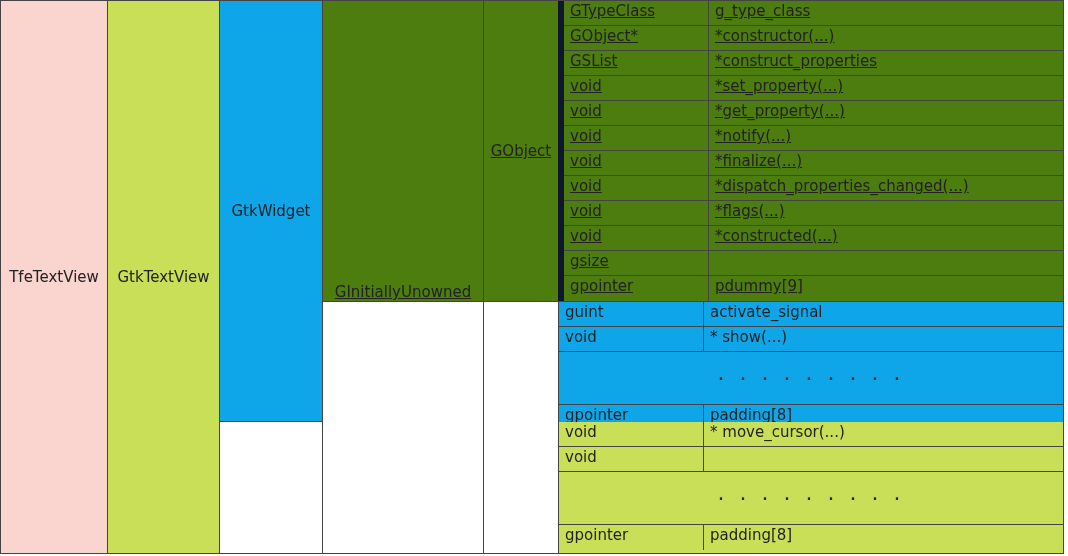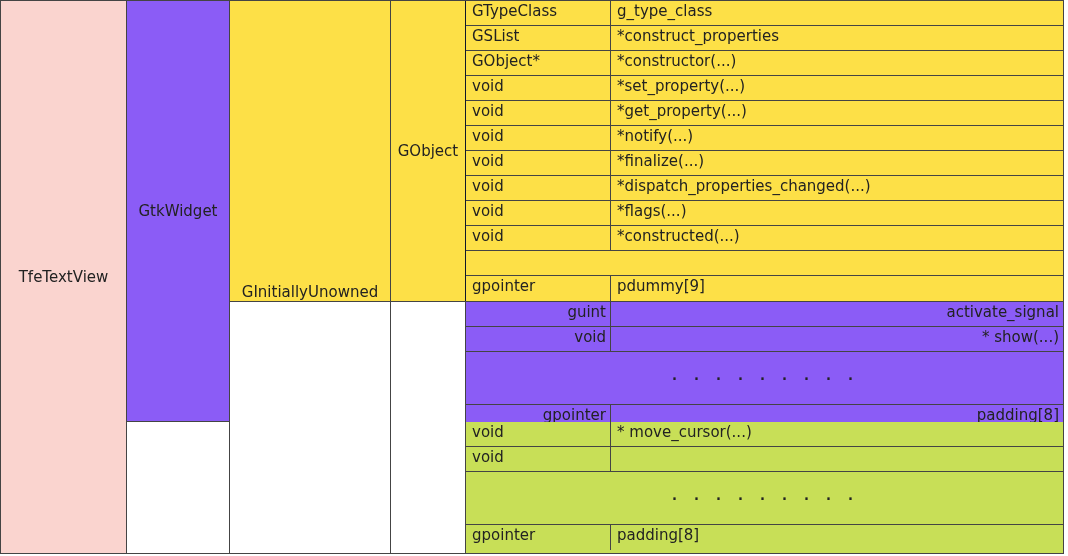--- a/index.html
+++ b/index.html
@@ -28,46 +28,46 @@
 
   
   .col-pink, .col-green1 {
     flex: 0 0 auto;
     display: flex;
     align-items: center;
     justify-content: center;
     box-sizing: border-box;
     border-right: 1px solid #444;
   }
-  .col-pink   { width: 126px; }
+  .col-pink   { width: 107px; }
   .col-green1 { width: 112px; }
 
   .col-rest { flex: 1 1 auto; display: flex; flex-direction: column; }
 
   .pink  { background: #fad4cf; }
   .green { background: #c8df57; }
-  .blue1 { background: #8b5cf6; text-align: right; }   
-  .blue2 { background: #fde047; }   
+  .blue1 { background: #0ea5e9; }   
+  .blue2 { background: #4d7c0f; text-decoration: underline; }   
   .white { background: #fff; }
 
   
   .row-widget   { height: 420px; display: flex; border-bottom: 1px solid #444; }
   .row-greenext { flex: 1 1 auto; display: flex; }
 
   .cell-widget-label {
     width: 102px;
     border-right: 1px solid #444;
     display:flex; align-items:center; justify-content:center;
   }
   .subcol { display:flex; flex-direction:column; flex:1 1 auto; }
   .row-initially { height: 300px; display:flex; border-bottom: 1px solid #444; }
   .row-widget-extra { flex:1 1 auto; display:flex; }
 
   .cell-iu-label { width: 160px; border-right:1px solid #444; display:flex; align-items:flex-end; justify-content:center; }
-  .cell-go-label { width: 74px; border-right:1px solid #0f172a; display:flex; align-items:center; justify-content:center;}
+  .cell-go-label { width: 74px; border-right:6px solid #0f172a; display:flex; align-items:center; justify-content:center;}
   .members { flex:1 1 auto; display:flex; flex-direction:column; }
 
   .memrow {
     display:flex;
     height: 25px;
     box-sizing: border-box;
     border-bottom: 1px solid #444;
   }
   .memrow:last-child { border-bottom: none; }
   .memrow .t { width: 145px; padding: 1px 4px 4px 6px; border-right:1px solid #444; box-sizing:border-box; white-space:nowrap; }
@@ -90,20 +90,23 @@
 </head>
 <body>
 
 <div class="stage">
   <div class="outer">
 
     <div class="col-pink pink">
       <span>TfeTextView</span>
     </div>
 
+    <div class="col-green1 green">
+      <span>GtkTextView</span>
+    </div>
 
     <div class="col-rest">
 
       <div class="row-widget">
         <div class="cell-widget-label blue1">
           <span>GtkWidget</span>
         </div>
 
         <div class="subcol">
 
@@ -113,28 +116,28 @@
             </div>
             <div class="cell-go-label blue2">
               <span>GObject</span>
             </div>
             <div class="members blue2">
               <div class="memrow">
                 <div class="t">GTypeClass</div>
                 <div class="n">g_type_class</div>
               </div>
               <div class="memrow">
+                <div class="t">GObject*</div>
+                <div class="n">*constructor(...)</div>
+              </div>
+              <div class="memrow">
                 <div class="t">GSList</div>
                 <div class="n">*construct_properties</div>
               </div>
               <div class="memrow">
-                <div class="t">GObject*</div>
-                <div class="n">*constructor(...)</div>
-              </div>
-              <div class="memrow">
                 <div class="t">void</div>
                 <div class="n">*set_property(...)</div>
               </div>
               <div class="memrow">
                 <div class="t">void</div>
                 <div class="n">*get_property(...)</div>
               </div>
               <div class="memrow">
                 <div class="t">void</div>
                 <div class="n">*notify(...)</div>
@@ -149,20 +152,21 @@
               </div>
               <div class="memrow">
                 <div class="t">void</div>
                 <div class="n">*flags(...)</div>
               </div>
               <div class="memrow">
                 <div class="t">void</div>
                 <div class="n">*constructed(...)</div>
               </div>
               <div class="memrow">
+                <div class="t">gsize</div>
               </div>
               <div class="memrow">
                 <div class="t">gpointer</div>
                 <div class="n">pdummy[9]</div>
               </div>
             </div>
           </div>
 
           <div class="row-widget-extra">
             <div class="spacer-iu white"></div>

